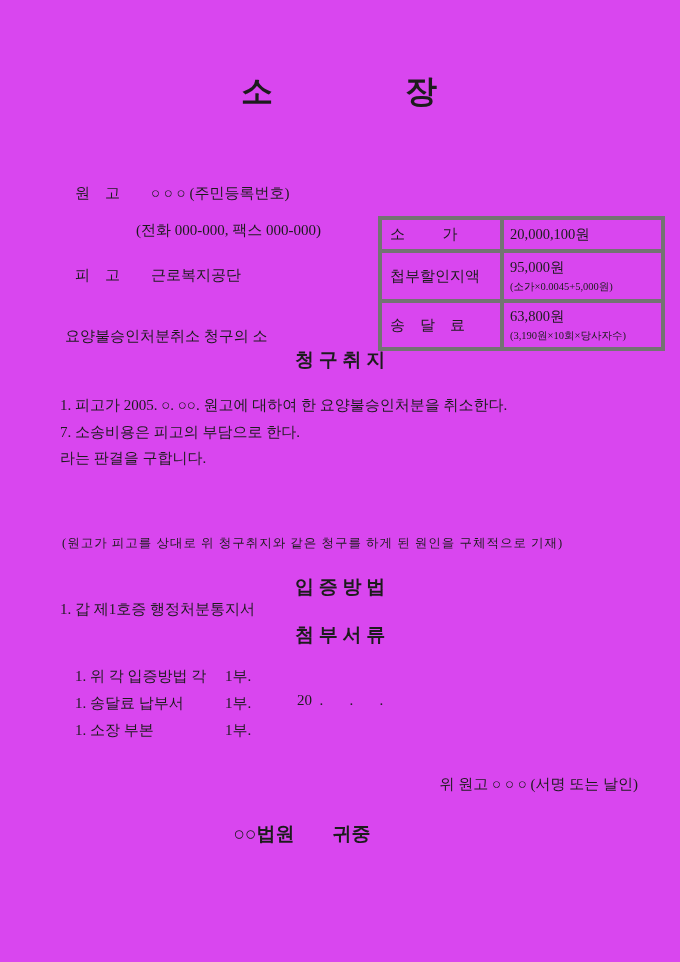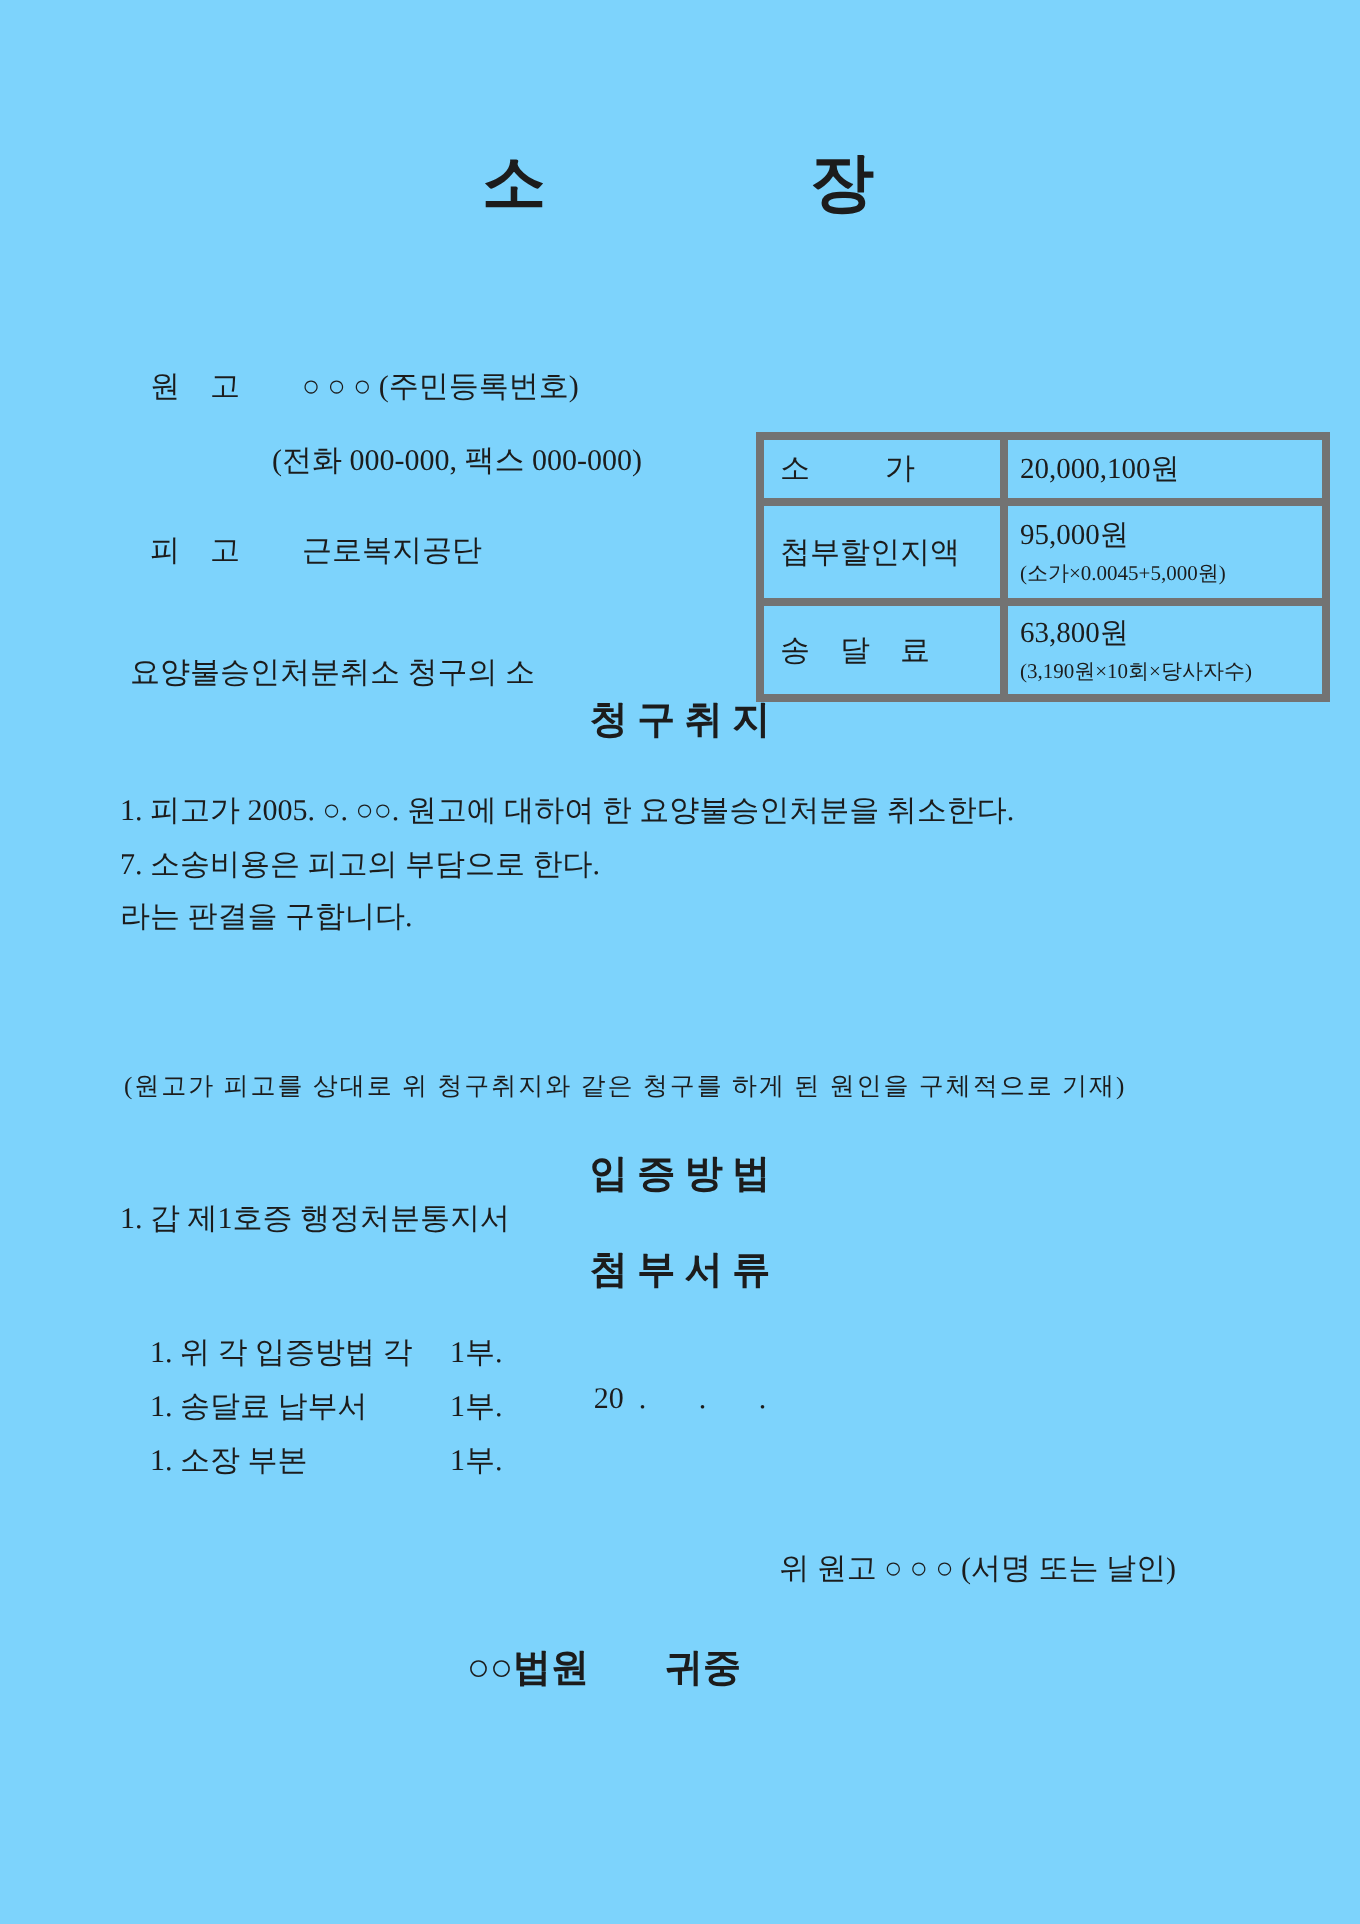--- a/index.html
+++ b/index.html
@@ -1,21 +1,21 @@
 <!DOCTYPE html>
 <html><head>
 <meta charset="utf-8">
 <style>
   html, body { margin:0; padding:0; background:#e8e8e8; }
   .page {
     position: relative;
     width: 680px;
     height: 962px;
     margin: 0 auto;
-    background: #7dd3fc;
+    background: #d946ef;
     font-family: "Liberation Serif", "DejaVu Serif", serif;
     color: #1c1c1c;
     overflow: hidden;
   }
   .abs { position: absolute; }
   .doc-title {
     top: 70px; left: 0; width: 680px;
     text-align: center;
     font-size: 32px;
     font-weight: bold;
@@ -50,21 +50,21 @@
   .att-count { white-space: pre; }
   .date-line {
     left: 0; width: 680px;
     text-align: center;
     font-size: 15px;
     white-space: pre;
   }
   .sign-line {
     left: 0; width: 680px;
     text-align: right;
-    padding-right: 92px;
+    padding-right: 42px;
     box-sizing: border-box;
     font-size: 15px;
     white-space: pre;
   }
   .court-line {
     left: 0; width: 604px;
     text-align: center;
     font-size: 19px;
     font-weight: bold;
     white-space: pre;

